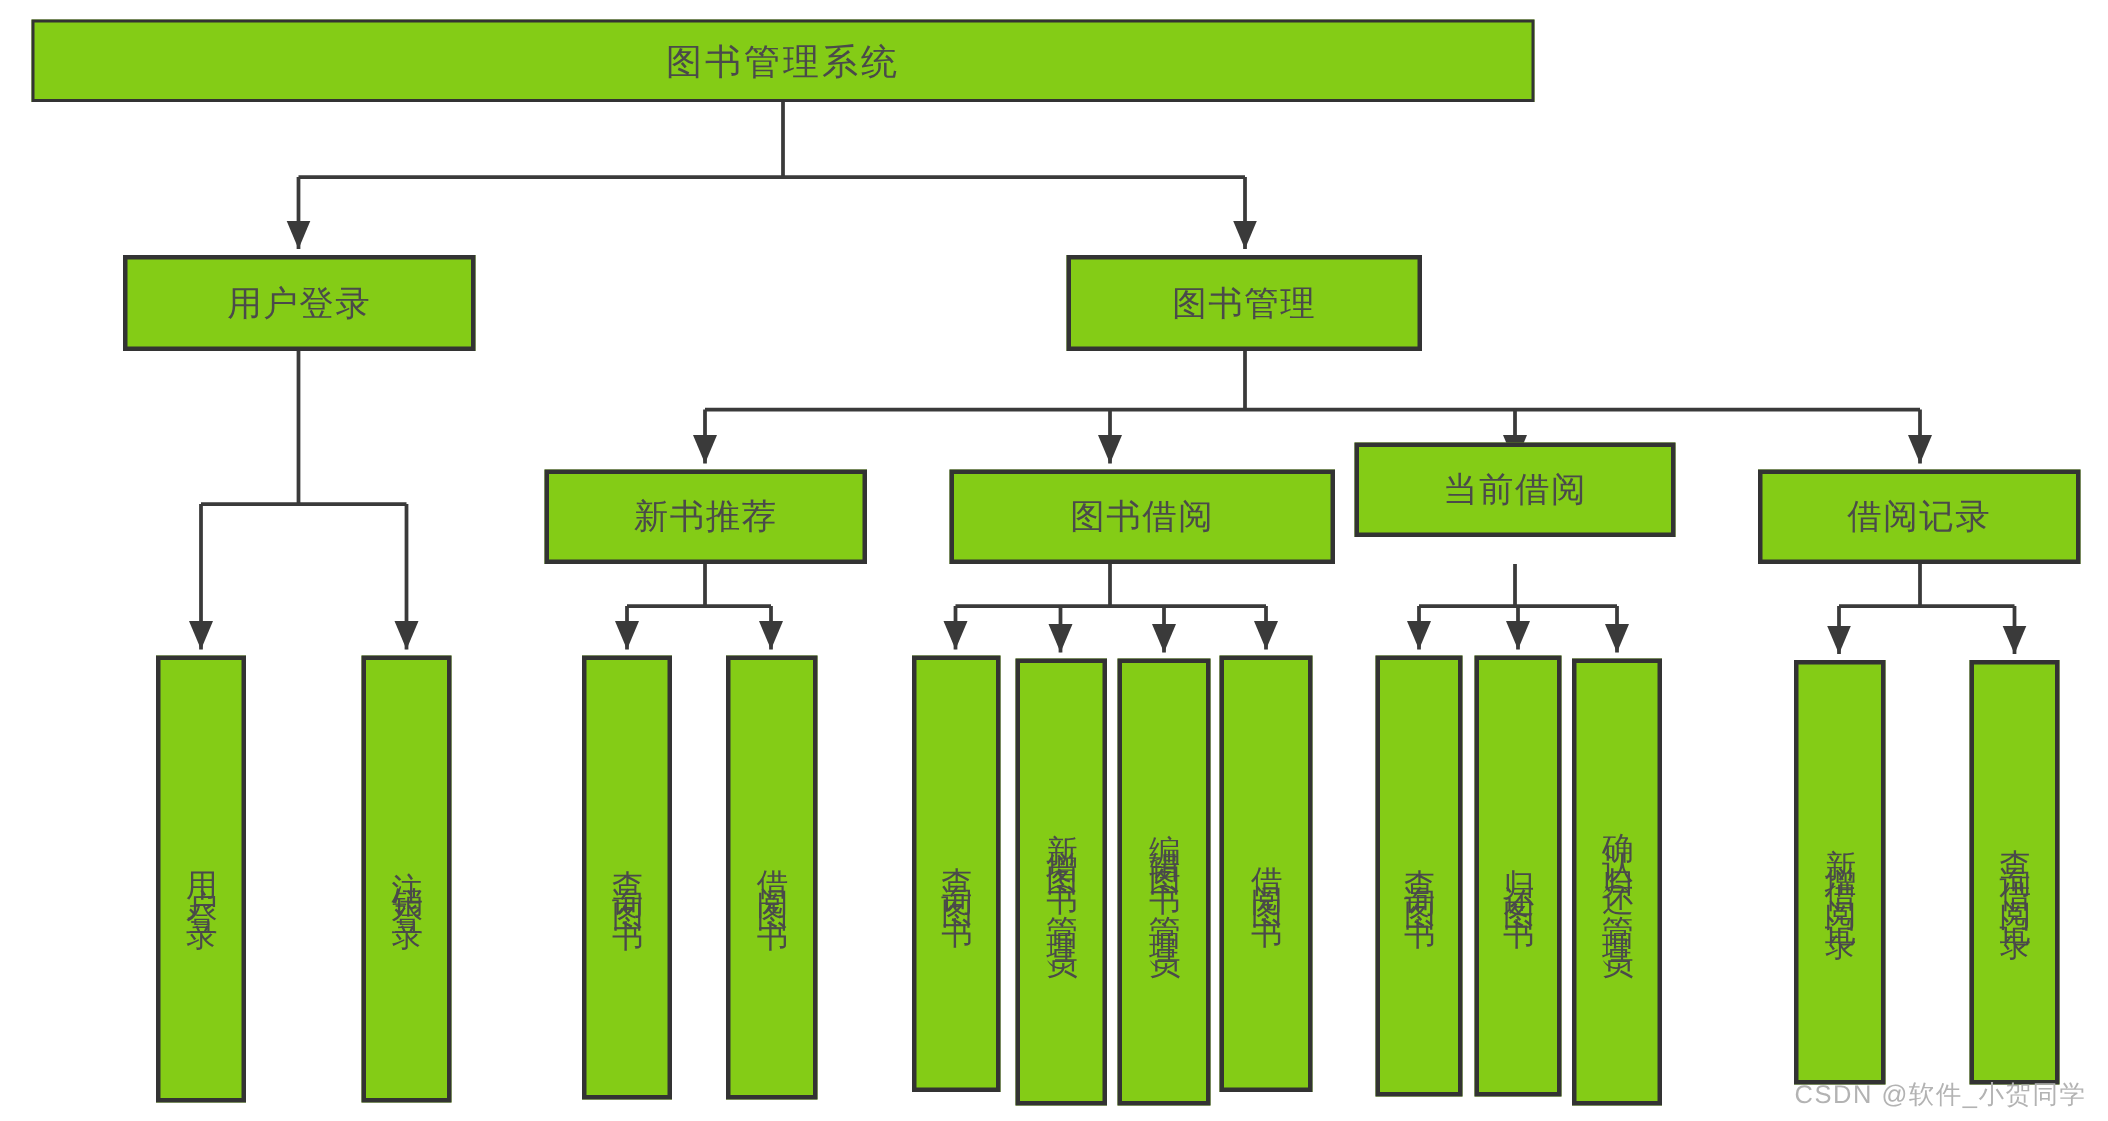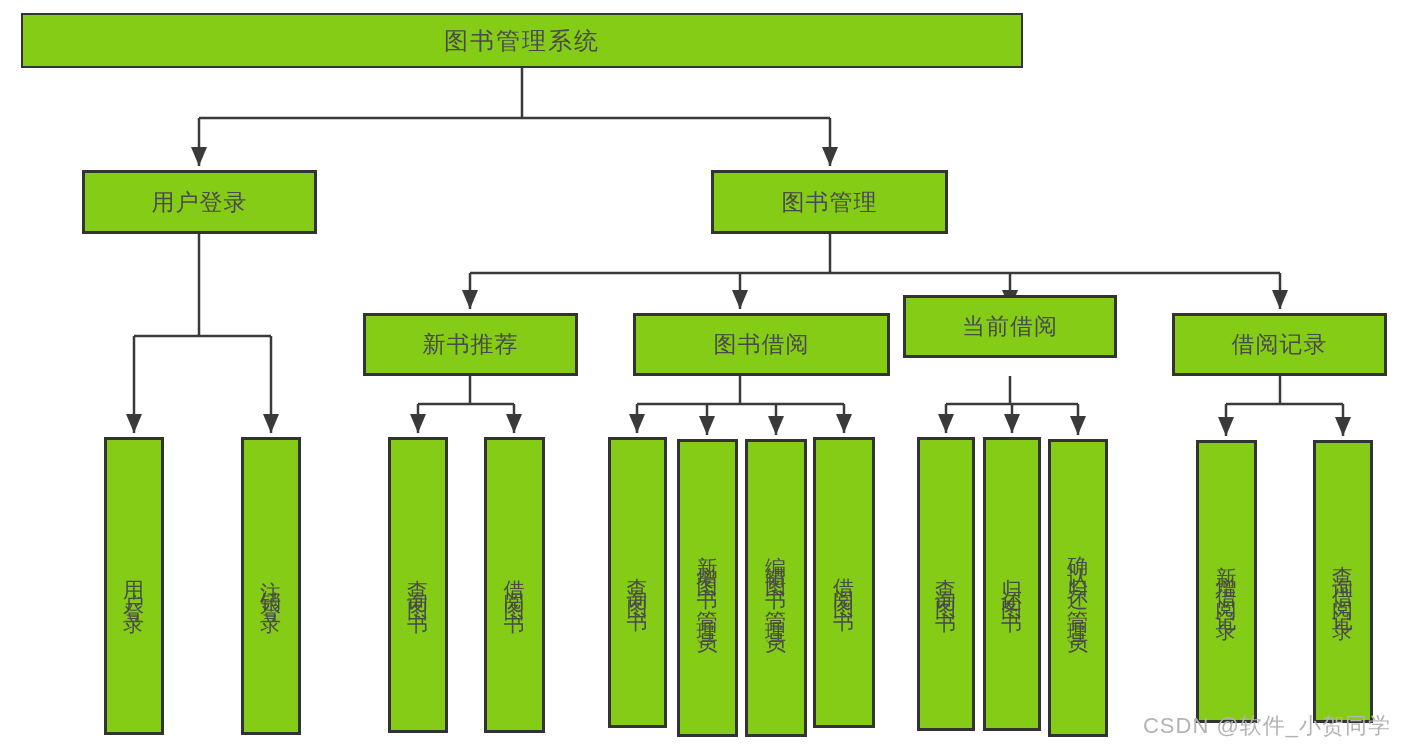--- a/index.html
+++ b/index.html
@@ -27,21 +27,21 @@
   }
   .node.title{border-width:2px;font-size:24px;letter-spacing:2px;}
   .node.h{font-size:23px;letter-spacing:1px;}
   .node.v{
     writing-mode:vertical-rl;
     font-size:21px;letter-spacing:11px;line-height:1;
     white-space:normal;
   }
   .watermark{
     position:absolute;right:14px;bottom:6px;z-index:5;
-    font-size:22px;letter-spacing:1px;color:var(--watermark);
+    font-size:17px;letter-spacing:1px;color:var(--watermark);
   }
 </style>
 </head>
 <body>
 
 <div class="stage">
 
   <svg class="wires" viewBox="0 0 1405 747" xmlns="http://www.w3.org/2000/svg">
     <defs>
       <marker id="arw" markerUnits="userSpaceOnUse" markerWidth="22" markerHeight="18" refX="19" refY="9" orient="auto">

